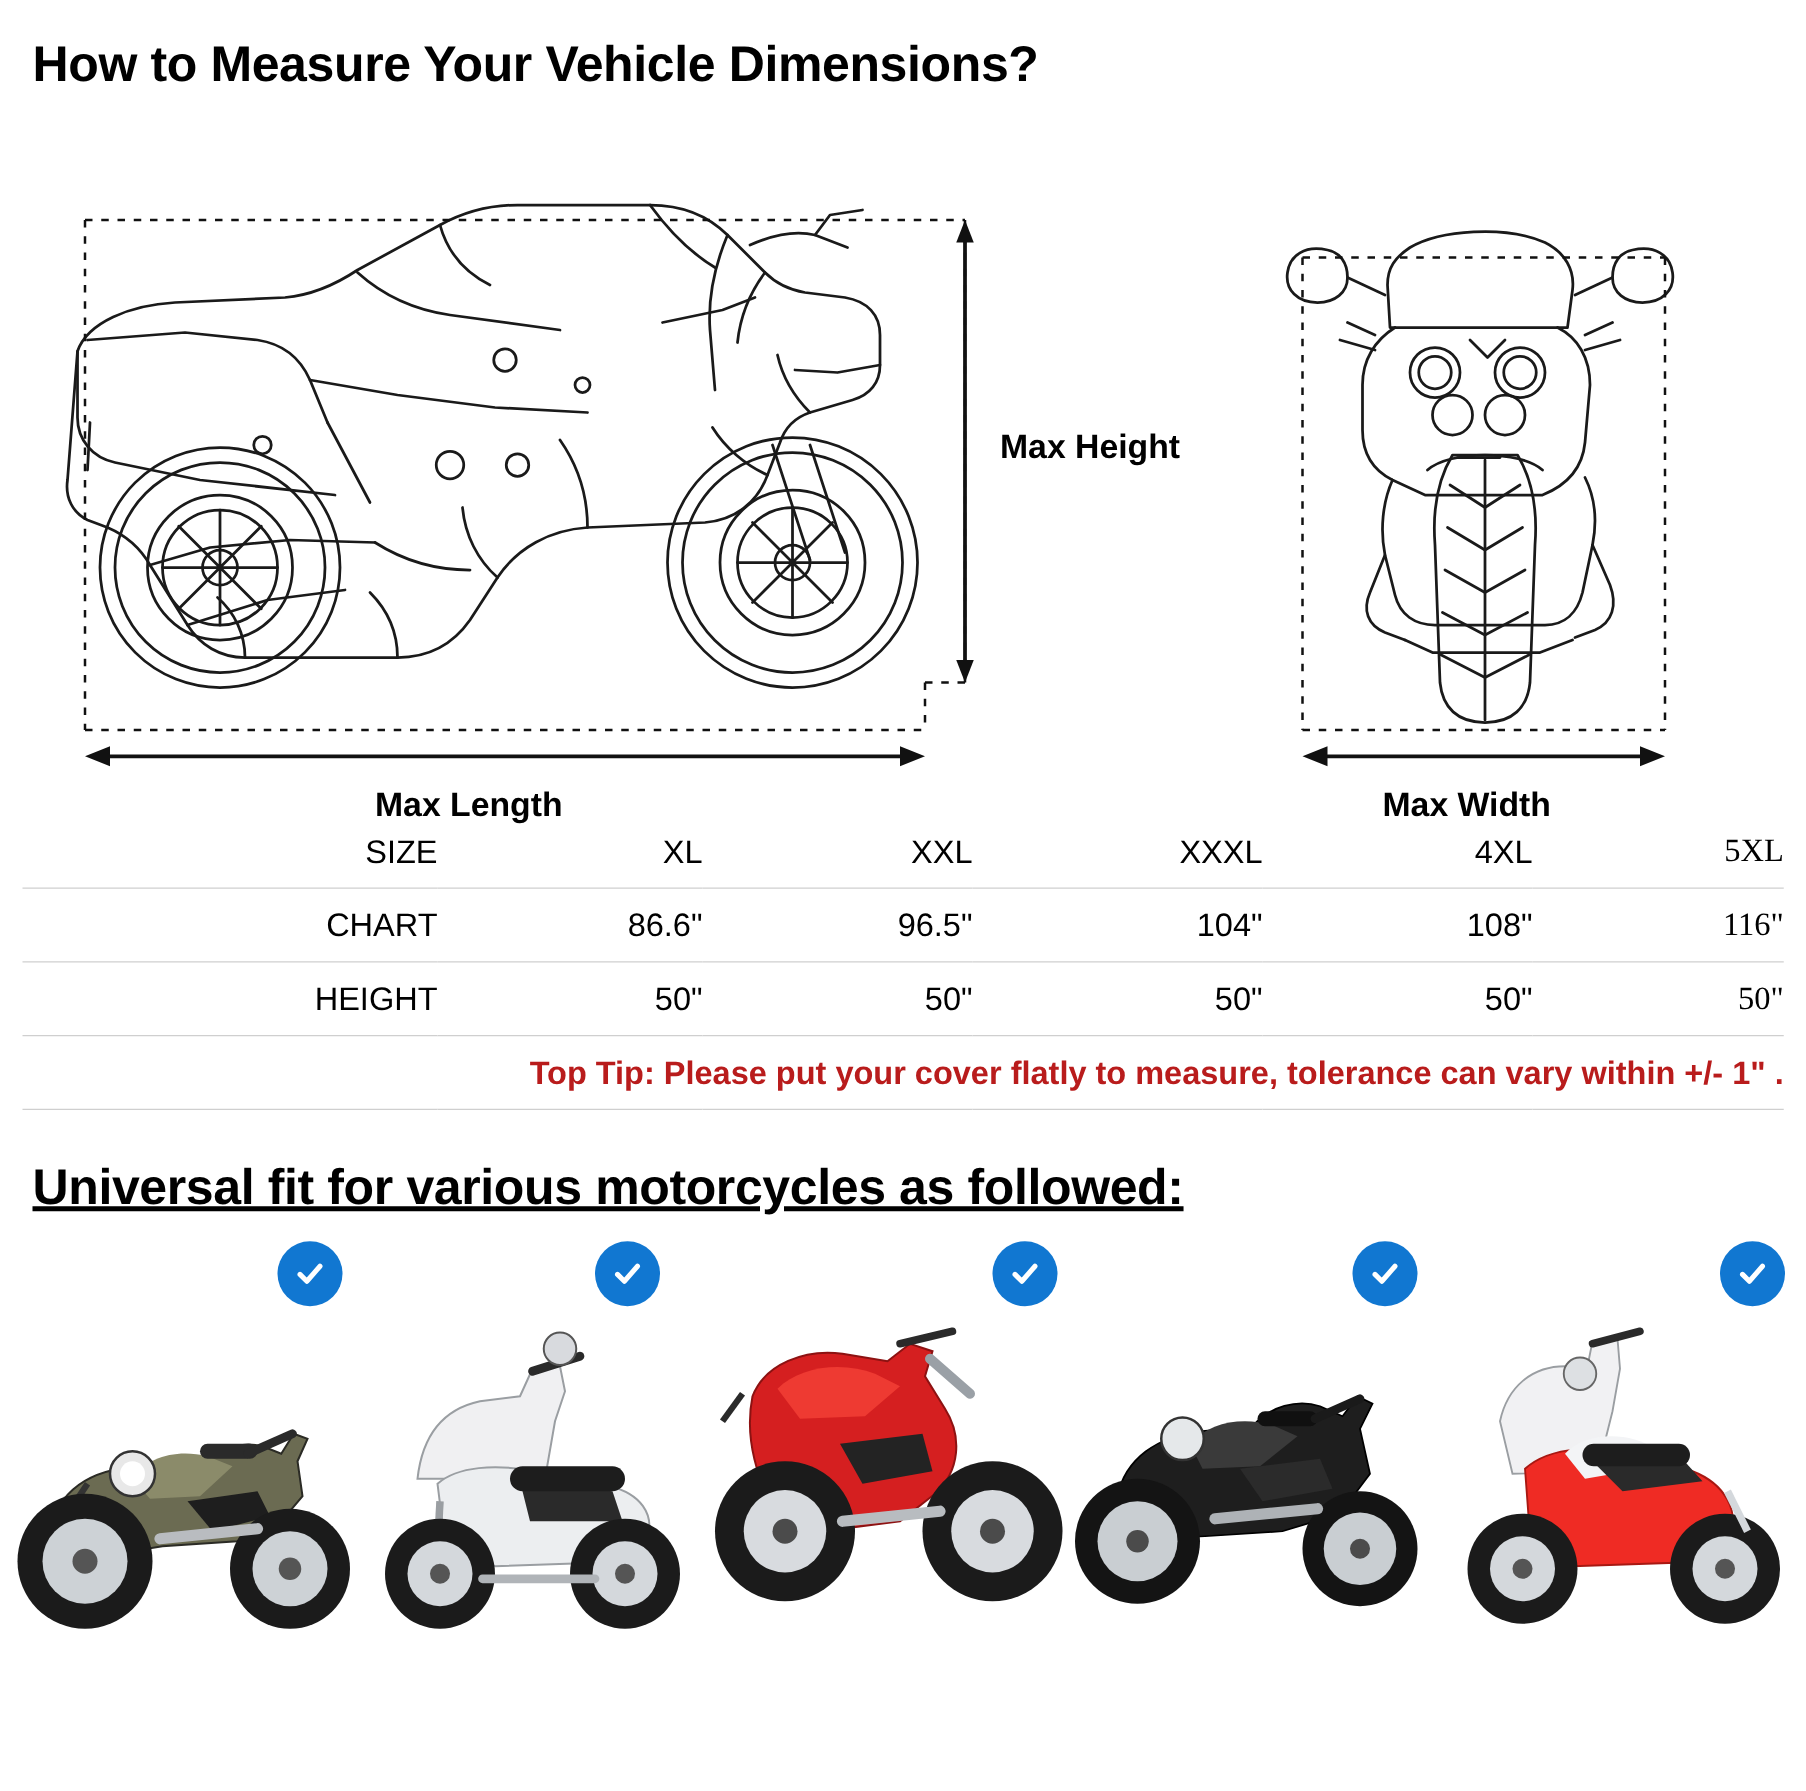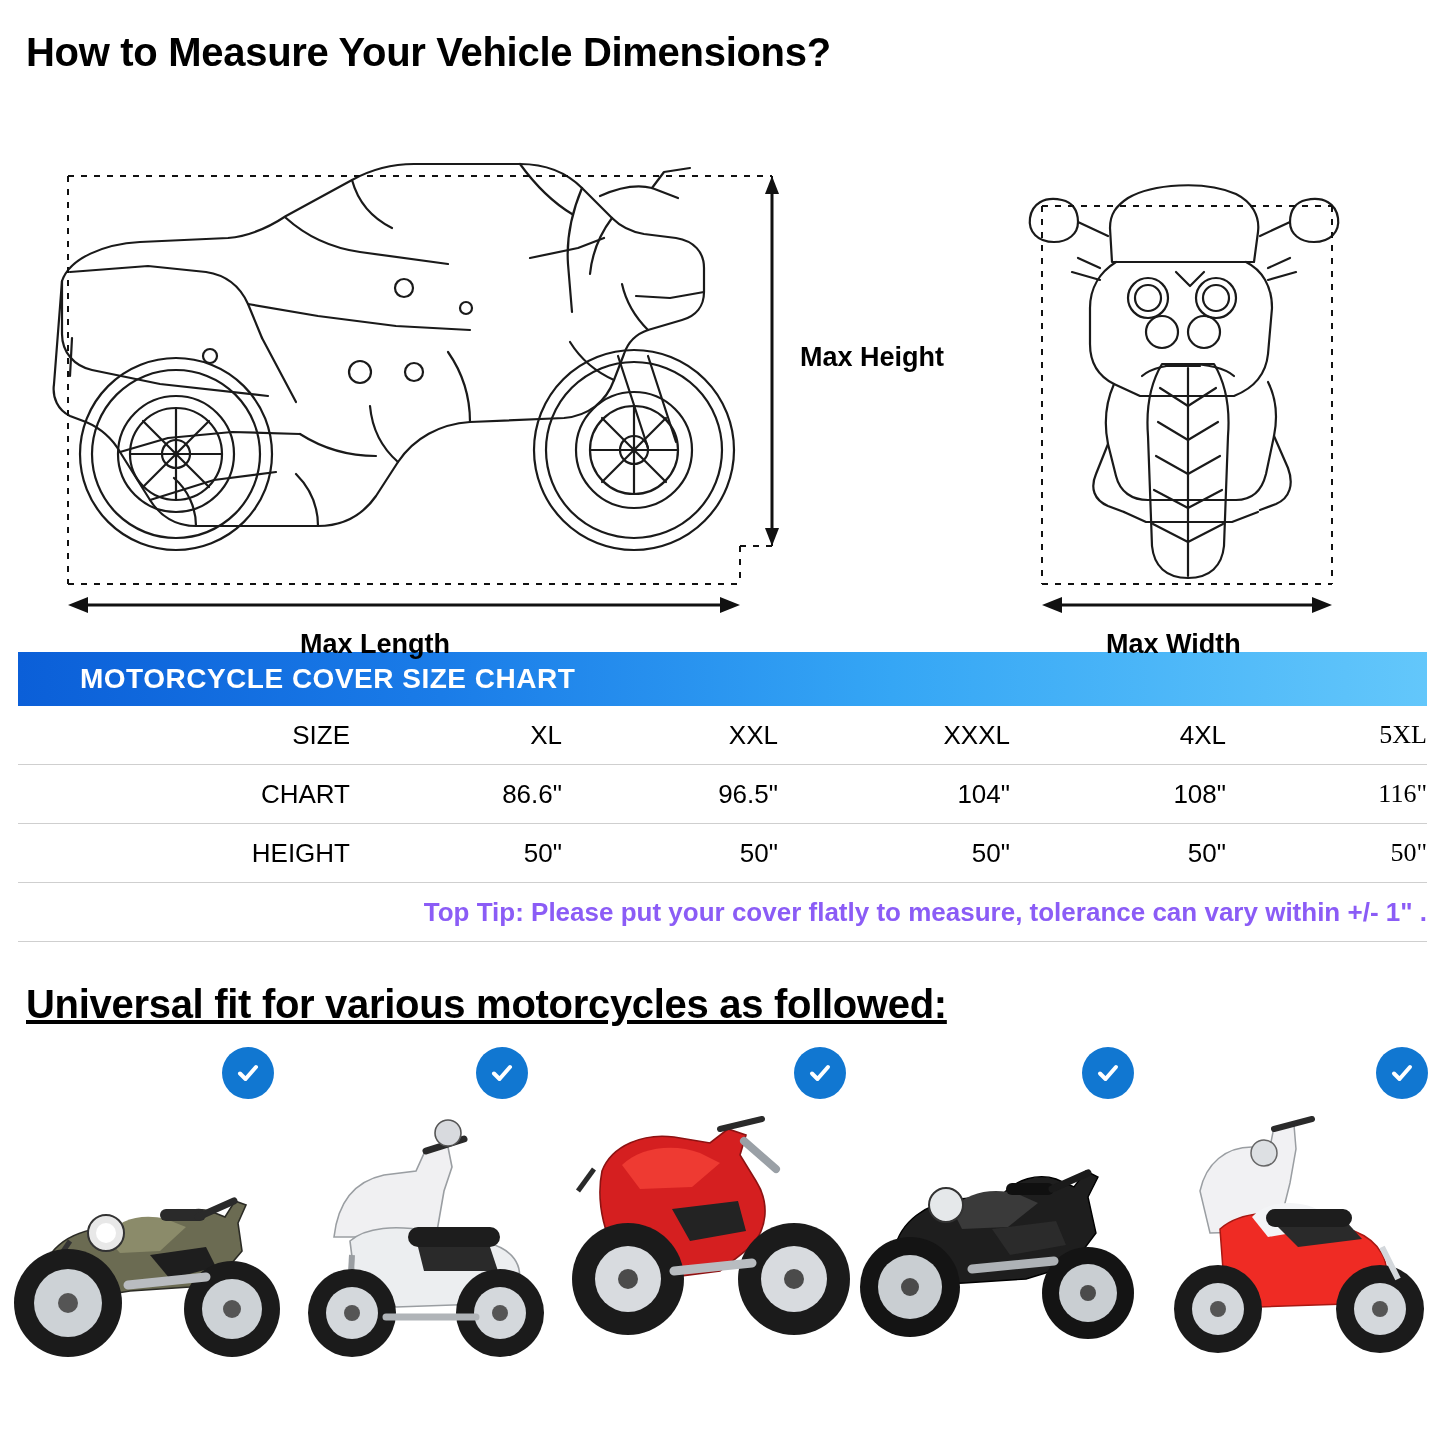--- a/index.html
+++ b/index.html
@@ -83,21 +83,21 @@
     height: 36px;
     vertical-align: middle;
   }
   table.size-chart td.c0 { width: 270px; padding-left: 62px; }
   table.size-chart td.c1 { width: 212px; }
   table.size-chart td.c2 { width: 216px; }
   table.size-chart td.c3 { width: 232px; }
   table.size-chart td.c4 { width: 216px; }
   table.size-chart td.c5 { width: auto; font-family: Liberation Serif, serif; }
   .tip-row td {
-    color: #8b5cf6;
+    color: #b91c1c;
     font-weight: bold;
     font-size: 26px;
     padding-left: 62px !important;
     border-bottom: 1.5px solid #cfcfcf;
   }
 
   
   .fit-heading {
     font-size: 40px;
     font-weight: bold;
@@ -291,23 +291,20 @@
         <polygon points="1332,529 1312,521 1312,537" stroke="none"></polygon>
       </g>
     </svg>
 
     <div class="diagram-label" style="left:800px; top:266px;">Max Height</div>
     <div class="diagram-label" style="left:300px; top:553px;">Max Length</div>
     <div class="diagram-label" style="left:1106px; top:553px;">Max Width</div>
   </div>
 
   <div class="chart-block">
-    <div class="chart-title-bar">
-      <span class="title-text">MOTORCYCLE COVER SIZE CHART</span>
-    </div>
     <table class="size-chart">
       <tbody>
         <tr>
           <td class="c0">SIZE</td>
           <td class="c1">XL</td>
           <td class="c2">XXL</td>
           <td class="c3">XXXL</td>
           <td class="c4">4XL</td>
           <td class="c5">5XL</td>
         </tr>

